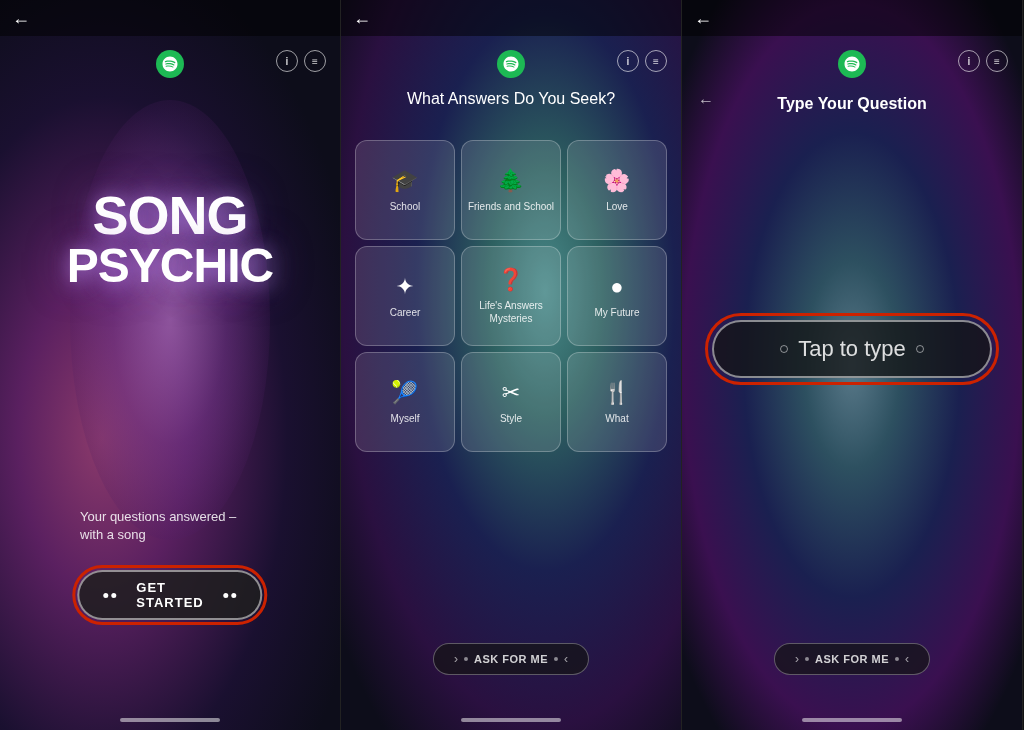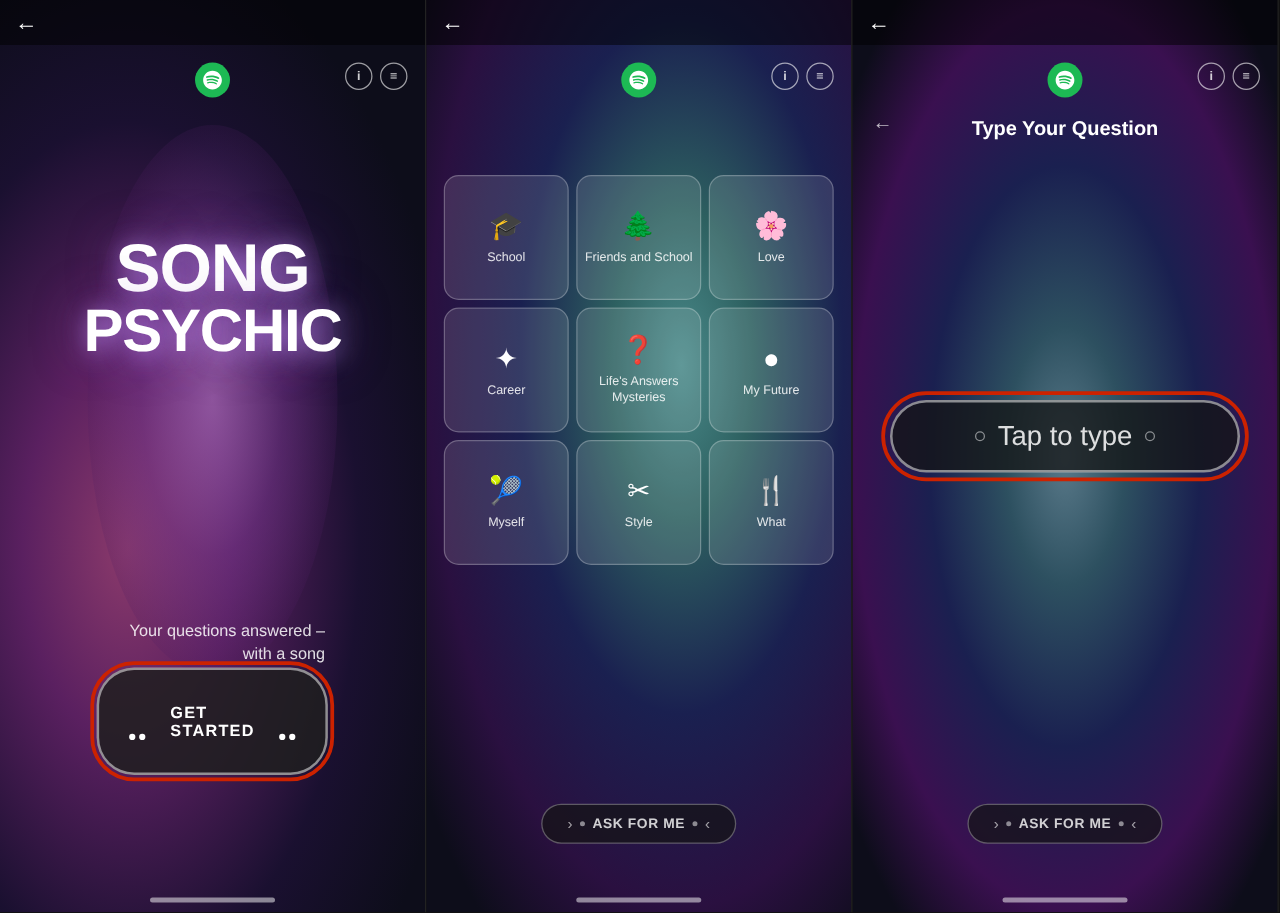--- a/index.html
+++ b/index.html
@@ -122,44 +122,44 @@
       font-size: 48px;
       font-weight: 900;
       color: white;
       line-height: 1;
       text-shadow: 2px 2px 20px rgba(200,150,255,0.8), 0 0 40px rgba(150,100,200,0.5);
       letter-spacing: -1px;
     }
 
     .subtitle-text {
       position: absolute;
-      top: 496px;
-      left: 50%;
-      transform: translateX(-50%);
-      text-align: right;
+      top: 508px;
+      left: 50%;
+      transform: translateX(-50%);
+      text-align: left;
       color: rgba(255,255,255,0.85);
       font-size: 13px;
       width: 180px;
       line-height: 1.4;
       z-index: 2;
     }
 
     .get-started-btn {
       position: absolute;
       bottom: 110px;
       left: 50%;
       transform: translateX(-50%);
       z-index: 10;
     }
     .get-started-inner {
       background: rgba(30,30,30,0.85);
       border: 2px solid rgba(255,255,255,0.5);
       border-radius: 30px;
-      padding: 26px 24px;
-      display: flex; align-items: flex-end; gap: 20px;
+      padding: 8px 24px;
+      display: flex; align-items: center; gap: 20px;
       cursor: pointer;
       outline: 3px solid #cc2200;
       outline-offset: 2px;
     }
     .btn-dots {
       display: flex; gap: 3px;
     }
     .dot { width: 5px; height: 5px; background: white; border-radius: 50%; }
     .btn-label {
       color: white;
@@ -361,20 +361,21 @@
           <path d="M12 2C6.477 2 2 6.477 2 12s4.477 10 10 10 10-4.477 10-10S17.523 2 12 2zm4.586 14.424a.622.622 0 01-.857.207c-2.348-1.435-5.304-1.76-8.785-.964a.623.623 0 01-.277-1.215c3.809-.87 7.076-.496 9.712 1.115a.623.623 0 01.207.857zm1.223-2.722a.78.78 0 01-1.072.257c-2.687-1.652-6.785-2.131-9.965-1.166a.78.78 0 01-.973-.519.781.781 0 01.519-.972c3.632-1.102 8.147-.568 11.234 1.328a.78.78 0 01.257 1.072zm.105-2.835C14.692 8.95 9.375 8.775 6.297 9.71a.937.937 0 11-.543-1.794c3.527-1.07 9.393-.863 13.098 1.332a.938.938 0 01-.938 1.619z"></path>
         </svg>
     </div>
   </div>
 
   <div class="info-icons">
     <div class="info-circle">i</div>
     <div class="info-circle">≡</div>
   </div>
 
+  <div class="panel-title">What Answers Do You Seek?</div>
 
   <div class="categories-grid">
 
     <div class="category-cell">
       <span class="category-icon">🎓</span>
       <span class="category-label">School</span>
     </div>
 
     <div class="category-cell">
       <span class="category-icon">🌲</span>

